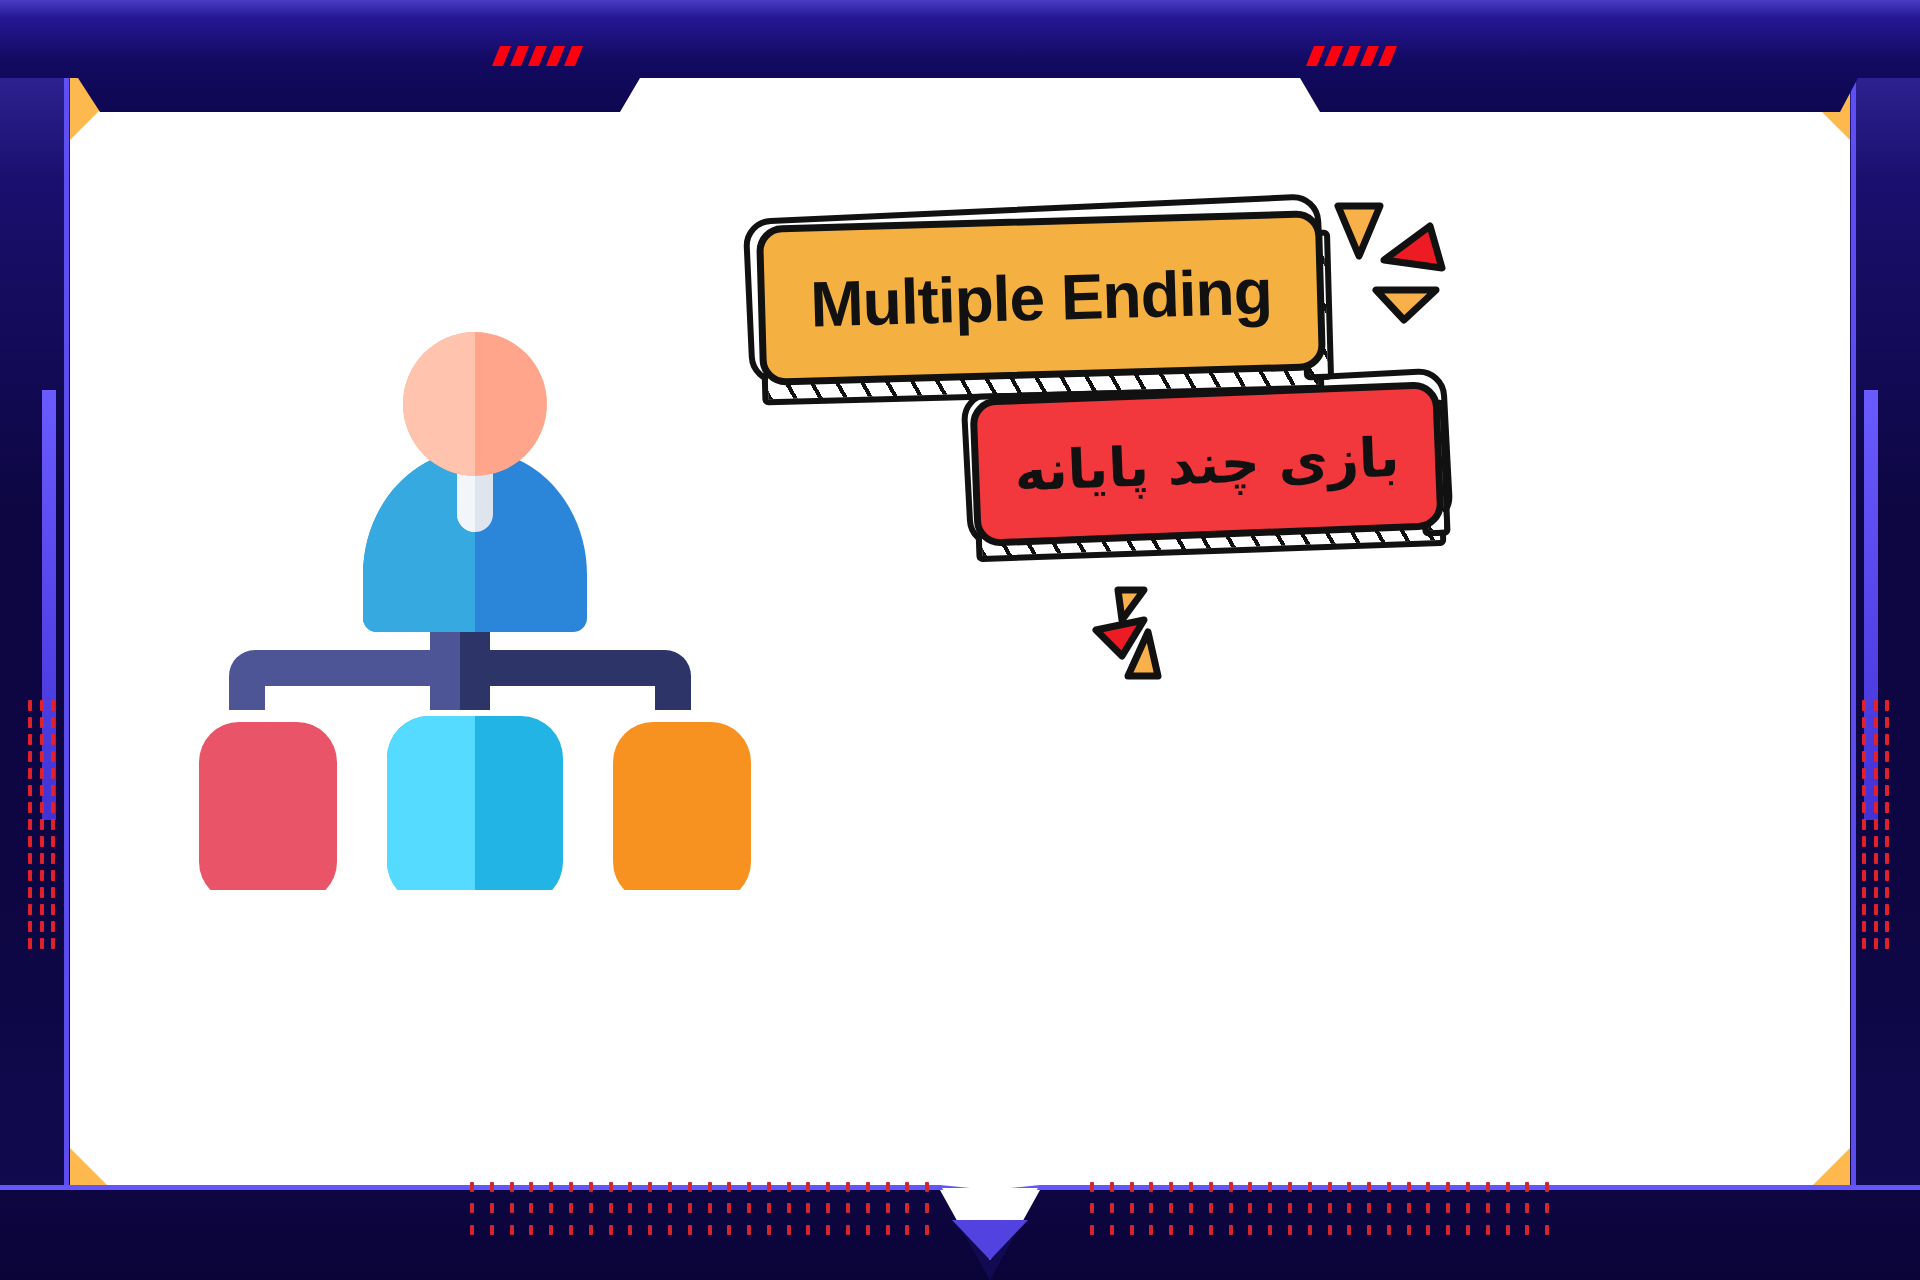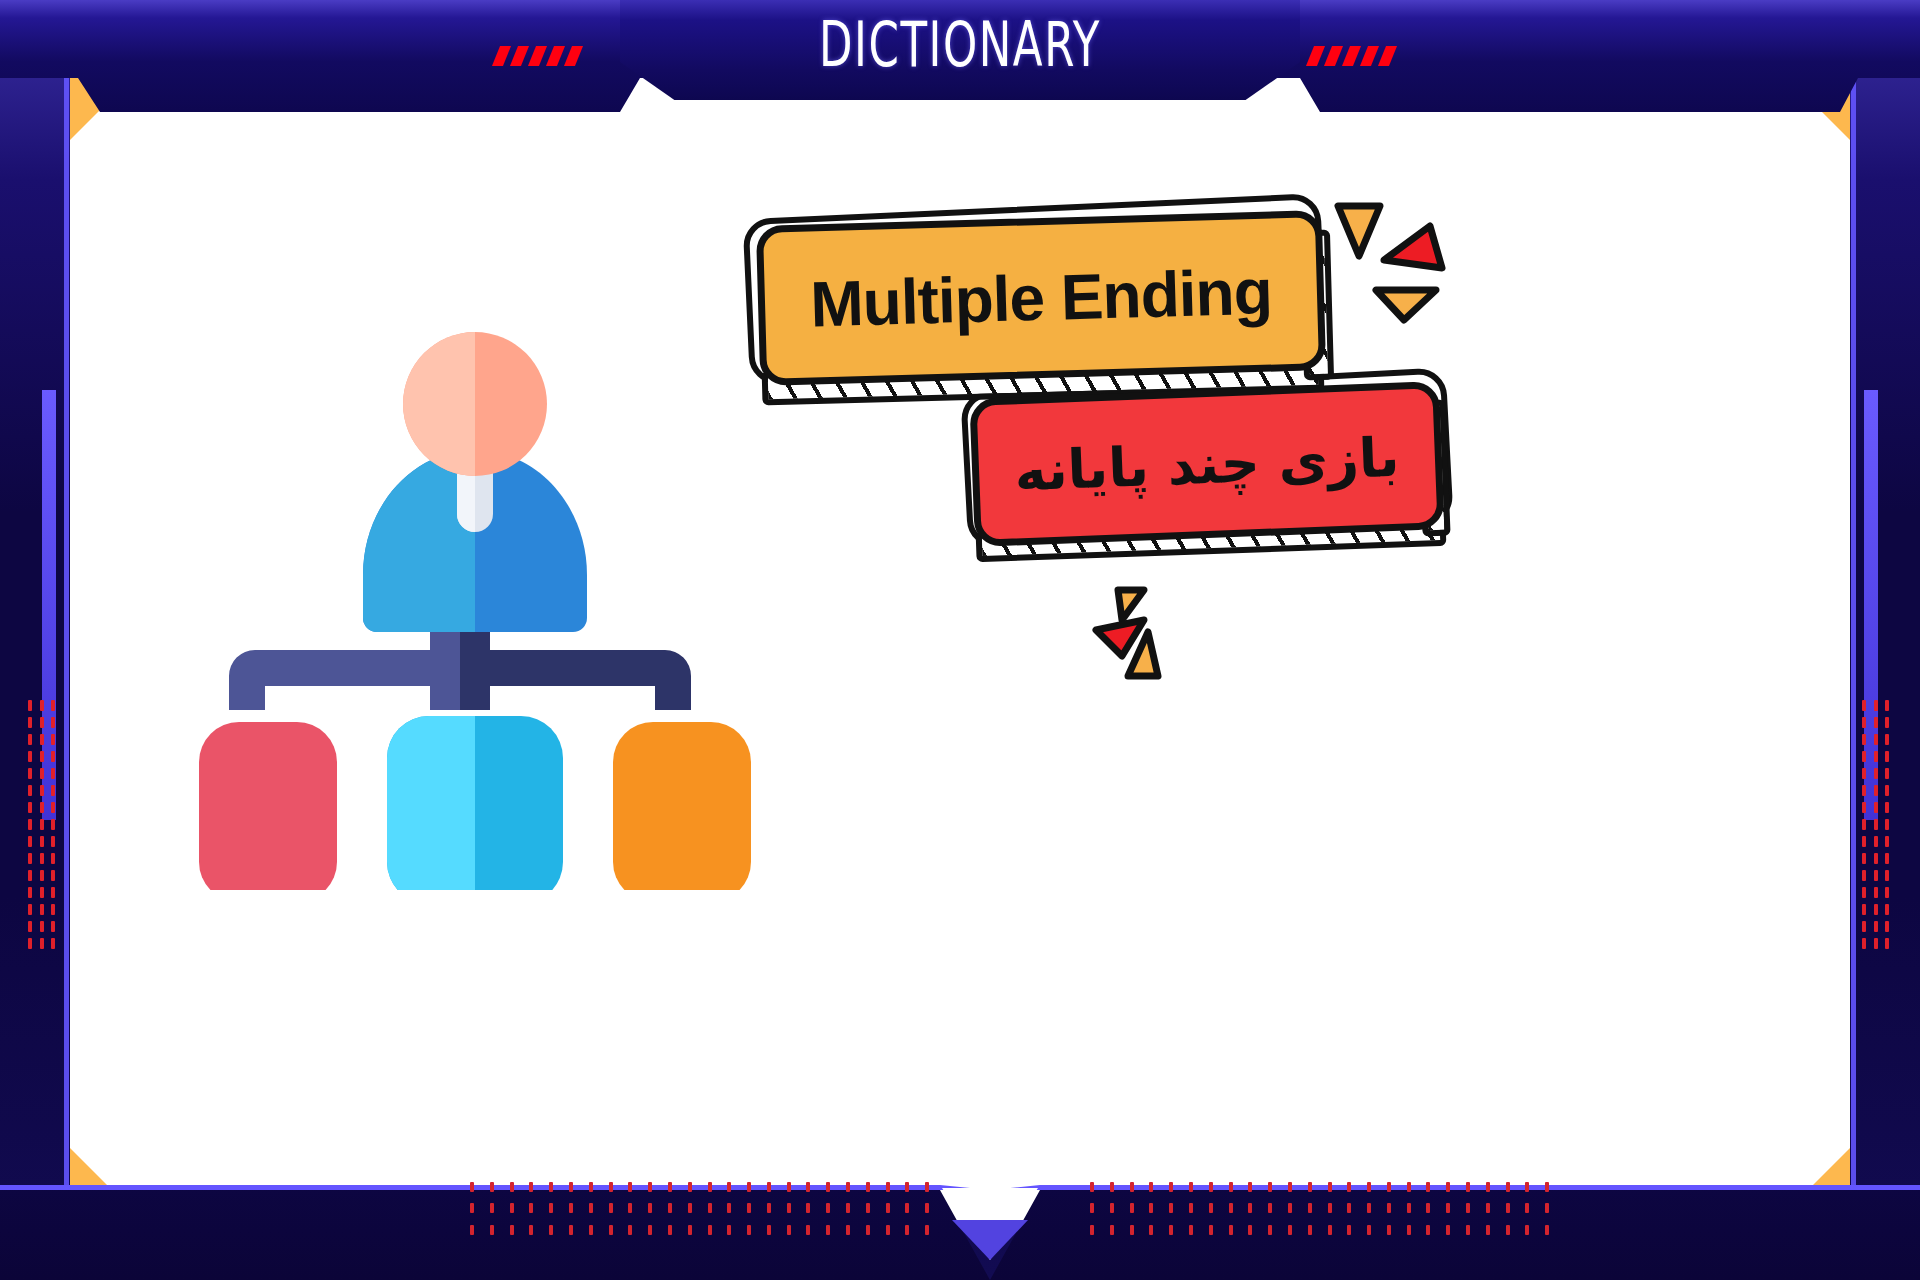--- a/index.html
+++ b/index.html
@@ -302,23 +302,20 @@
       <div class="hash"></div>
       <div class="hash"></div>
     </div>
   <div class="hashmarks right">
       <div class="hash"></div>
       <div class="hash"></div>
       <div class="hash"></div>
       <div class="hash"></div>
       <div class="hash"></div>
     </div>
-  <div class="header-tab">
-    <div class="header-title">DICTIONARY</div>
-  </div>
 
   <div class="footer-shape"></div>
   <div class="footer-line"></div>
   <div class="footer-vee"></div>
   <div class="footer-vee-in"></div>
   <div class="foot-dots l">
       <span></span>
       <span></span>
       <span></span>
       <span></span>

